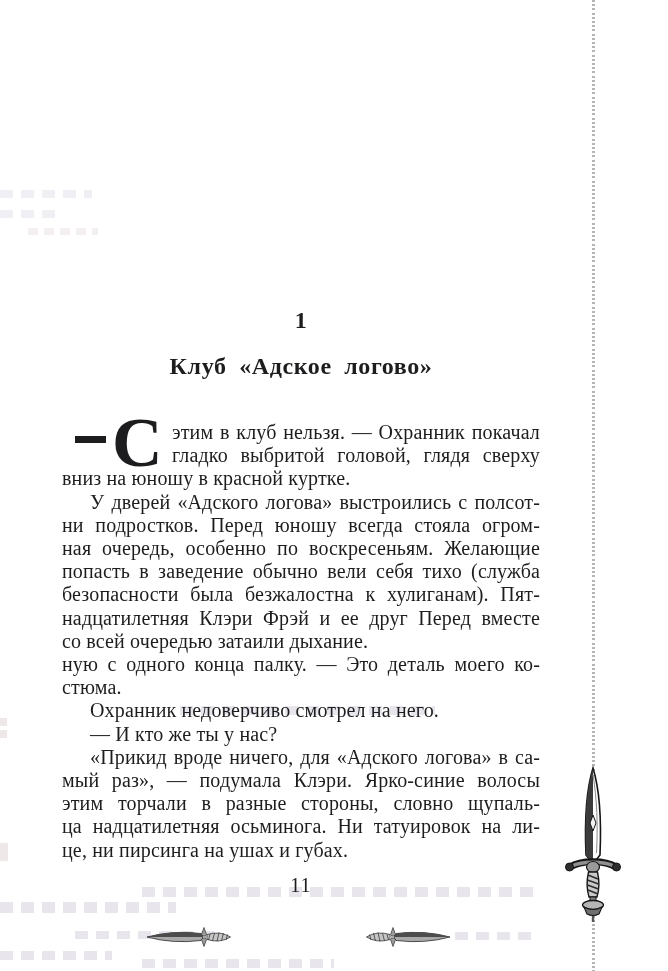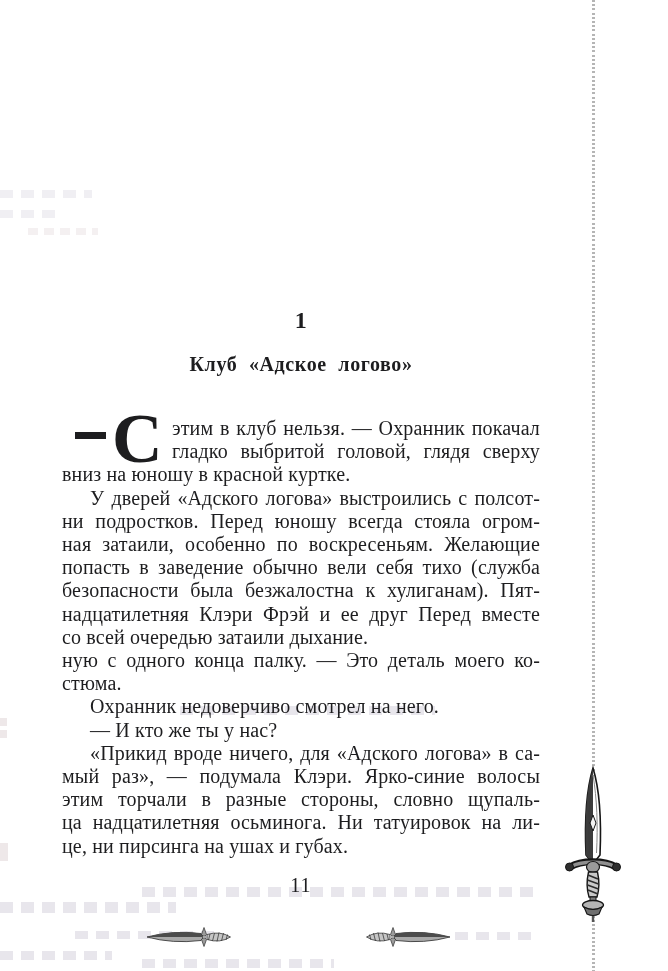--- a/index.html
+++ b/index.html
@@ -18,21 +18,21 @@
     position:absolute;left:592px;top:0;width:3px;height:971px;
     background:repeating-linear-gradient(to bottom,var(--rule) 0 2px,#ffffff 2px 4.2px);
   }
   
   .content{position:absolute;left:62px;top:308px;width:478px;}
   .chapnum{
     text-align:center;font-size:24px;font-weight:700;line-height:1;
     margin:0 0 22px 0;letter-spacing:.5px;
   }
   .chaptitle{
-    text-align:center;font-size:20px;font-weight:700;line-height:1;
+    text-align:center;font-size:24px;font-weight:700;line-height:1;
     letter-spacing:.6px;word-spacing:6px;margin:0 0 43px 0;
   }
   .para{margin:0;}
   .line{
     font-size:20px;line-height:23.2px;letter-spacing:.15px;
     text-align:justify;text-align-last:justify;white-space:normal;
   }
   .line.last{text-align-last:left;}
   .para.indent .line.first{text-indent:28px;}
   
@@ -110,21 +110,21 @@
           <span class="dc-dash"></span>
           <span class="dc-letter">С</span>
         </span>
         <div class="line first">этим в клуб нельзя. — Охранник покачал</div>
         <div class="line">гладко выбритой головой, глядя сверху</div>
         <div class="line last">вниз на юношу в красной куртке.</div>
       </div>
       <div class="para indent">
         <div class="line first">У дверей «Адского логова» выстроились с полсот-</div>
         <div class="line">ни подростков. Перед юношу всегда стояла огром-</div>
-        <div class="line">ная затаили, особенно по воскресеньям. Желающие</div>
+        <div class="line">ная очередь, особенно по воскресеньям. Желающие</div>
         <div class="line">попасть в заведение обычно вели себя тихо (служба</div>
         <div class="line">безопасности была безжалостна к хулиганам). Пят-</div>
         <div class="line">надцатилетняя Клэри Фрэй и ее друг Перед вместе</div>
         <div class="line last">со всей очередью затаили дыхание.</div>
       </div>
       <div class="para indent">
         <div class="line">ную с одного конца палку. — Это деталь моего ко-</div>
         <div class="line last">стюма.</div>
       </div>
       <div class="para indent">

